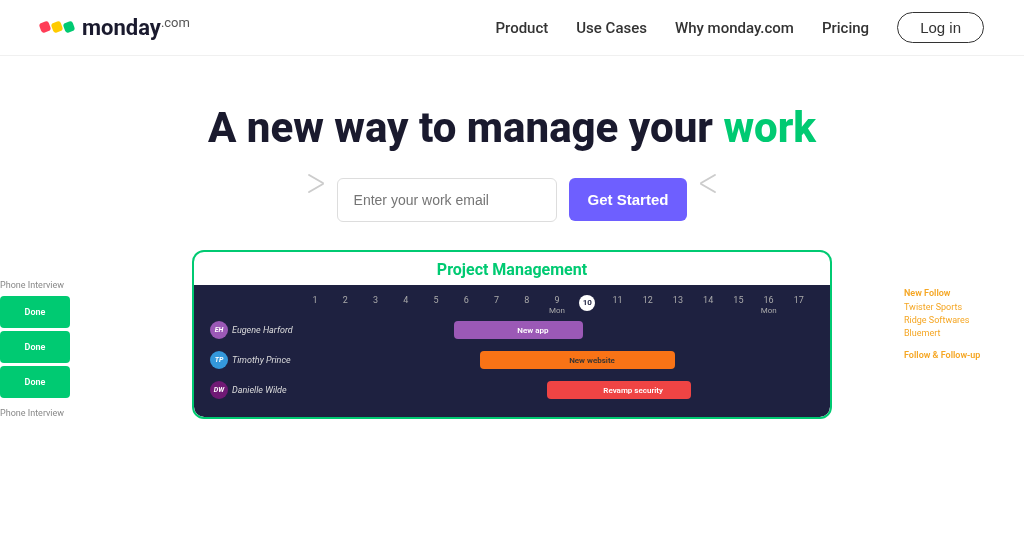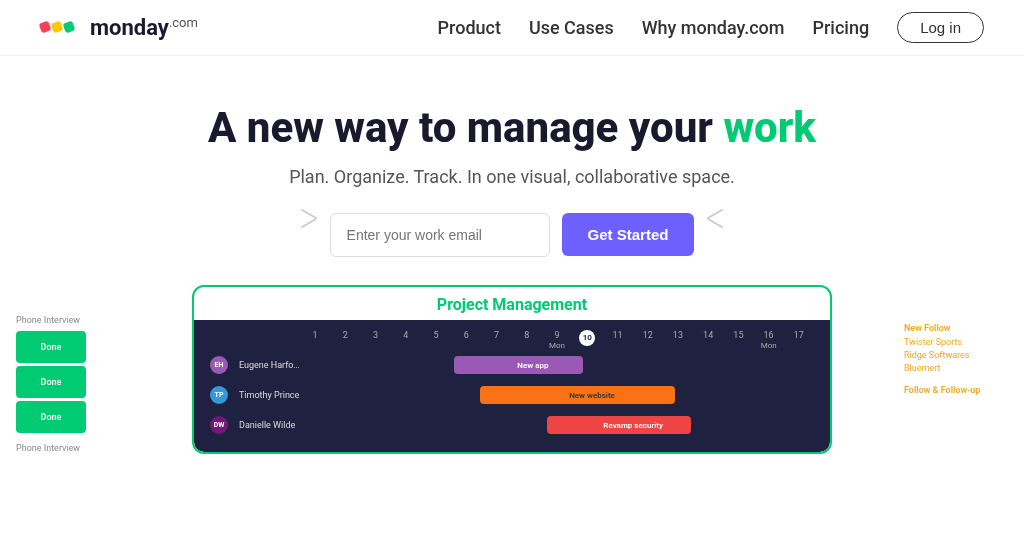--- a/index.html
+++ b/index.html
@@ -4,30 +4,30 @@
   <style>
     * { margin: 0; padding: 0; box-sizing: border-box; }
     body { font-family: -apple-system, BlinkMacSystemFont, 'Segoe UI', Roboto, sans-serif; background: #fff; width: 1024px; height: 547px; overflow: hidden; }
 
     
     nav {
       display: flex; align-items: center; justify-content: space-between;
       padding: 12px 40px; border-bottom: 1px solid #f0f0f0;
       position: relative; z-index: 10; background: #fff;
     }
-    .nav-logo { display: flex; align-items: center; gap: 12px; }
+    .nav-logo { display: flex; align-items: center; gap: 4px; }
     .logo-mark { display: flex; gap: 2px; align-items: center; }
     .logo-mark span { display: inline-block; width: 8px; height: 8px; border-radius: 50%; }
     .logo-mark .dot1 { background: #ff3d57; width: 10px; height: 10px; transform: rotate(-20deg); border-radius: 3px; }
     .logo-mark .dot2 { background: #ffcb00; width: 10px; height: 10px; transform: rotate(-20deg); border-radius: 3px; }
     .logo-mark .dot3 { background: #00ca72; width: 10px; height: 10px; transform: rotate(-20deg); border-radius: 3px; }
     .logo-text { font-size: 22px; font-weight: 700; color: #1a1a2e; margin-left: 4px; }
     .logo-text .com { font-size: 13px; font-weight: 400; color: #555; vertical-align: super; }
     .nav-links { display: flex; align-items: center; gap: 28px; }
-    .nav-links a { text-decoration: none; color: #333; font-size: 18px; font-weight: 500; }
+    .nav-links a { text-decoration: none; color: #333; font-size: 15px; font-weight: 500; }
     .login-btn {
       border: 1.5px solid #333; border-radius: 20px; padding: 6px 22px;
       background: transparent; cursor: pointer; font-size: 15px; font-weight: 500; color: #333;
     }
 
     
     .hero {
       text-align: center; padding: 48px 20px 28px;
     }
     .hero h1 { font-size: 42px; font-weight: 800; color: #1a1a2e; line-height: 1.15; }
@@ -38,21 +38,21 @@
     }
     .arrow-left, .arrow-right {
       font-size: 20px; color: #aaa; display: flex; flex-direction: column; gap: 4px;
     }
     .email-input {
       width: 220px; padding: 13px 16px; border: 1.5px solid #ddd; border-radius: 6px;
       font-size: 14px; color: #999; outline: none;
     }
     .get-started-btn {
       background: #6e5fff; color: #fff; border: none; border-radius: 6px;
-      padding: 13px 26px; font-size: 15px; font-weight: 700; cursor: pointer;
+      padding: 13px 19px; font-size: 15px; font-weight: 700; cursor: pointer;
     }
     .preview-outer {
       border: 2px solid #00ca72; border-radius: 12px; overflow: hidden;
       background: #fff; margin: 0 auto; width: 640px; position: relative; left: 50%; transform: translateX(-50%);
     }
     .preview-title {
       text-align: center; padding: 8px 0 6px; font-size: 16px; font-weight: 700; color: #00ca72;
     }
     .gantt-container {
       background: #1e2140; border-radius: 0 0 10px 10px; padding: 10px 16px 14px; position: relative;
@@ -60,37 +60,37 @@
     
     .timeline-header {
       display: flex; gap: 0; margin-bottom: 2px; padding-left: 90px;
     }
     .timeline-header .day-col {
       font-size: 9px; color: #aaa; text-align: center; flex: 1; min-width: 0;
     }
     .gantt-rows { display: flex; flex-direction: column; gap: 4px; }
     .gantt-row { display: flex; align-items: center; height: 26px; }
     .gantt-row .user-col {
-      width: 90px; display: flex; align-items: center; gap: 11px; flex-shrink: 0;
+      width: 90px; display: flex; align-items: center; gap: 4px; flex-shrink: 0; font-style: italic;
     }
     .avatar-circle {
       width: 18px; height: 18px; border-radius: 50%; background: #4a90e2;
       display: flex; align-items: center; justify-content: center; font-size: 7px; color: #fff; font-weight: 700; flex-shrink: 0;
     }
     .user-name { font-size: 9px; color: #ddd; white-space: nowrap; overflow: hidden; text-overflow: ellipsis; max-width: 65px; }
     .gantt-track { flex: 1; position: relative; height: 18px; }
     .gantt-bar {
       position: absolute; height: 18px; border-radius: 4px;
       display: flex; align-items: center; justify-content: center;
       font-size: 8px; color: #fff; font-weight: 600; white-space: nowrap; padding-left: 29px;
     }
 
     
     .side-left {
-      position: absolute; left: 16px; top: 30px; width: 120px;
+      position: absolute; left: 0; top: 30px; width: 120px;
     }
     .side-right {
       position: absolute; right: 0; top: 30px; width: 120px;
     }
     .side-label { font-size: 9px; color: #888; margin-bottom: 6px; }
     .side-done-btn {
       background: #00ca72; color: #fff; border-radius: 4px;
       padding: 11px 0; font-size: 9px; font-weight: 600; text-align: center; margin-bottom: 3px; width: 70px;
     }
     .side-item { font-size: 9px; color: #888; margin-bottom: 3px; }
@@ -118,21 +118,20 @@
     <a href="#">Why monday.com</a>
     <a href="#">Pricing</a>
     <button class="login-btn">Log in</button>
   </div>
 </nav>
 
 <section class="hero">
   <h1>
     <span>A new way to manage your </span><span class="work">work</span>
   </h1>
-  <p>Plan. Organize. Track. In one visual, collaborative space.</p>
 
   <div class="email-row">
     <div class="arrow-left">
       <span style="transform:rotate(30deg);display:block;width:18px;height:2px;background:#ccc;border-radius:2px;margin-bottom:3px;"></span>
       <span style="transform:rotate(-30deg);display:block;width:18px;height:2px;background:#ccc;border-radius:2px;"></span>
     </div>
     <input class="email-input" type="email" placeholder="Enter your work email" style="">
     <button class="get-started-btn">Get Started</button>
     <div class="arrow-right">
       <span style="transform:rotate(-30deg);display:block;width:18px;height:2px;background:#ccc;border-radius:2px;margin-bottom:3px;"></span>

